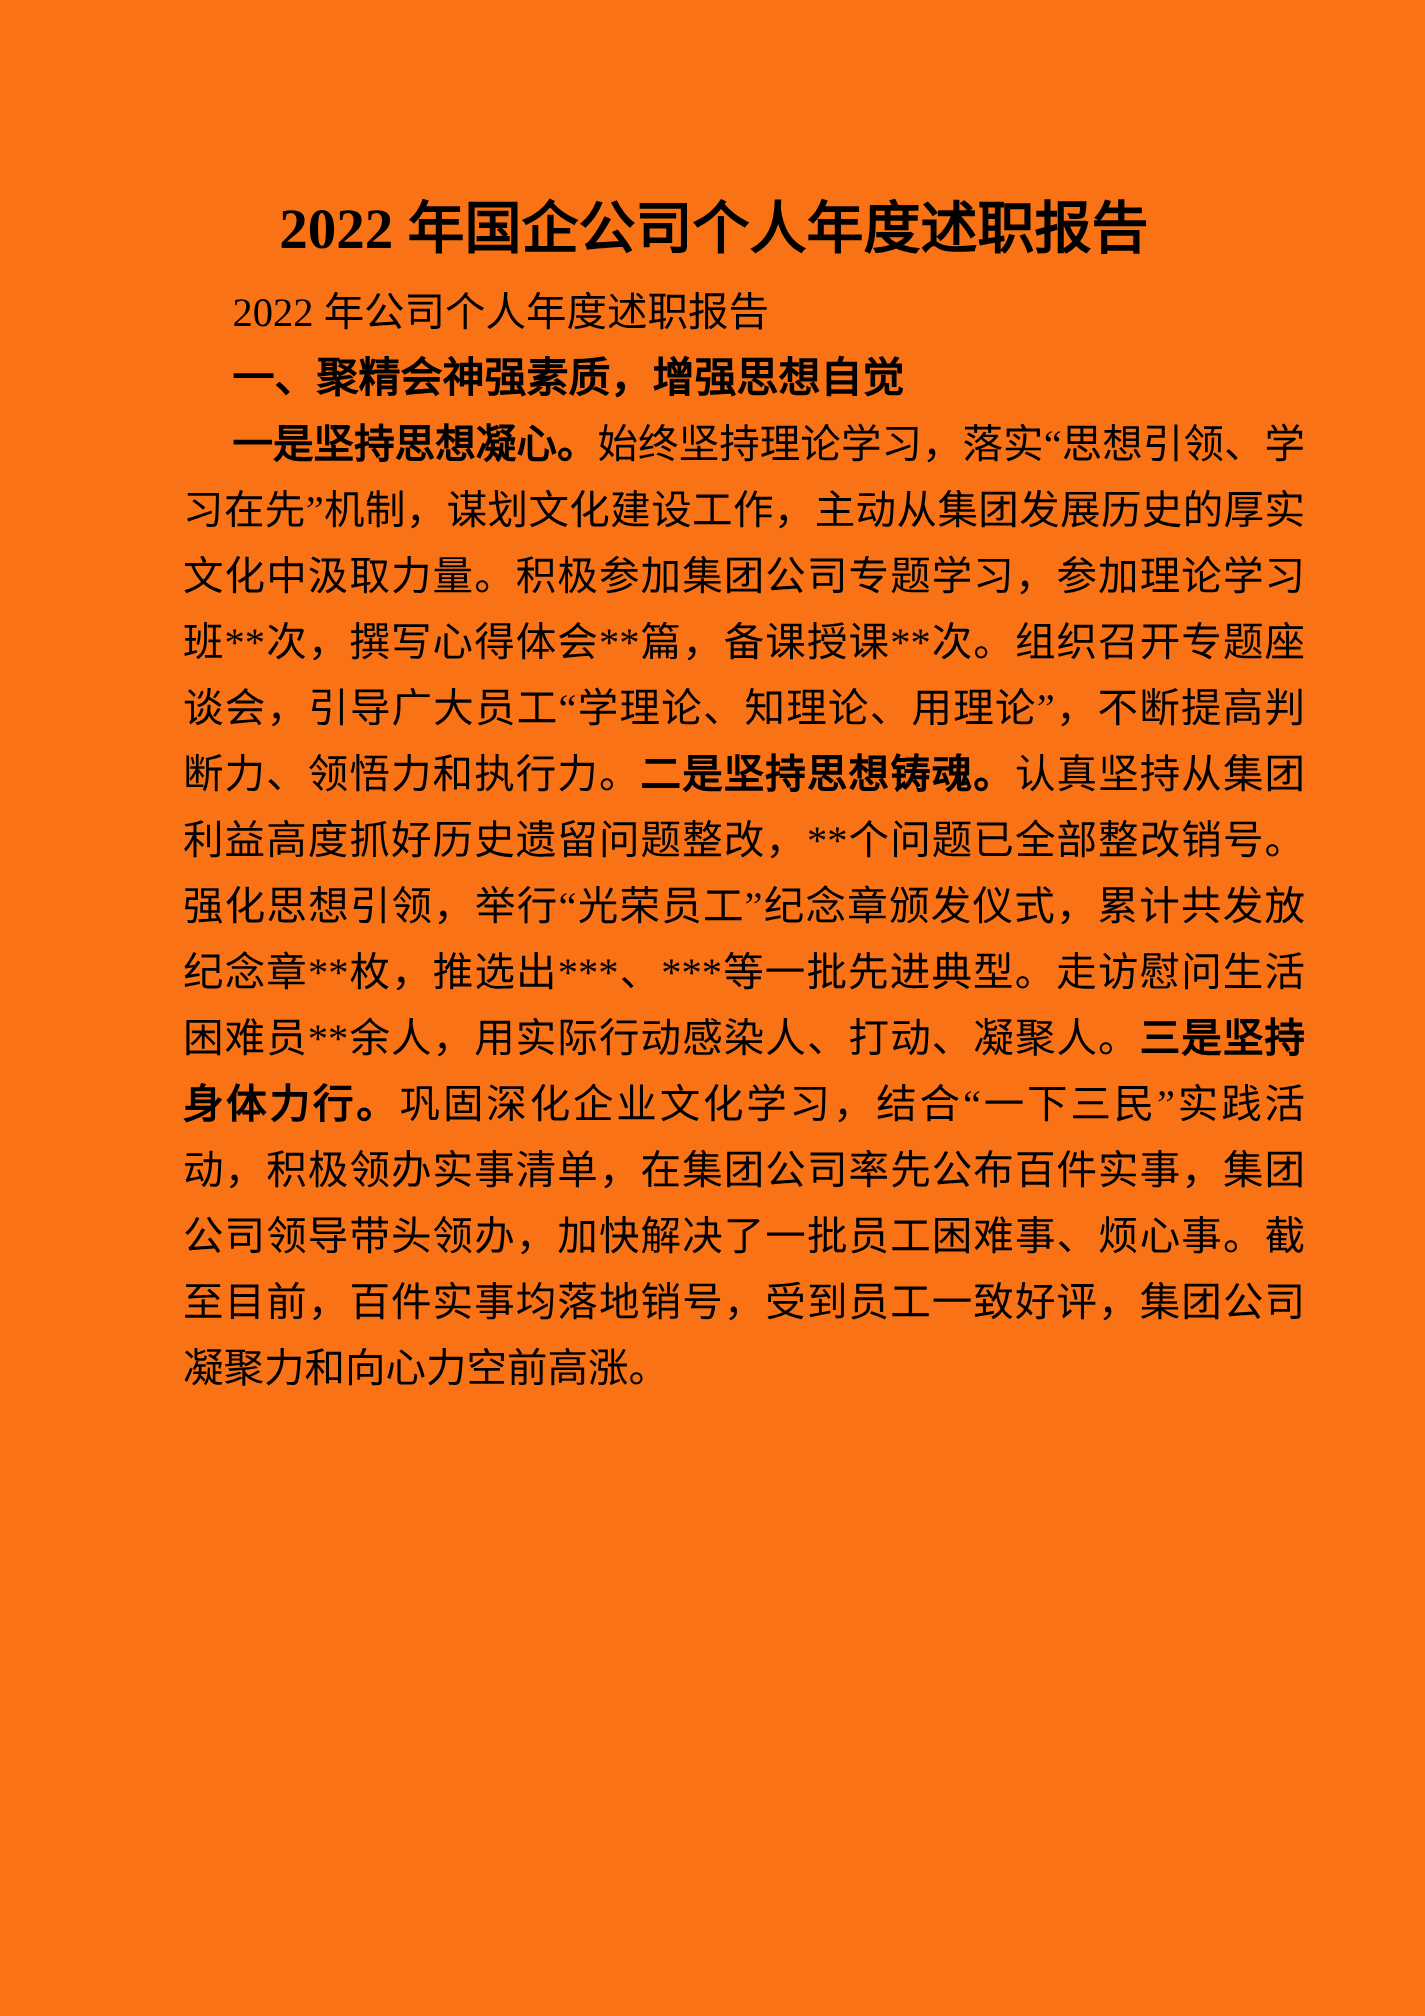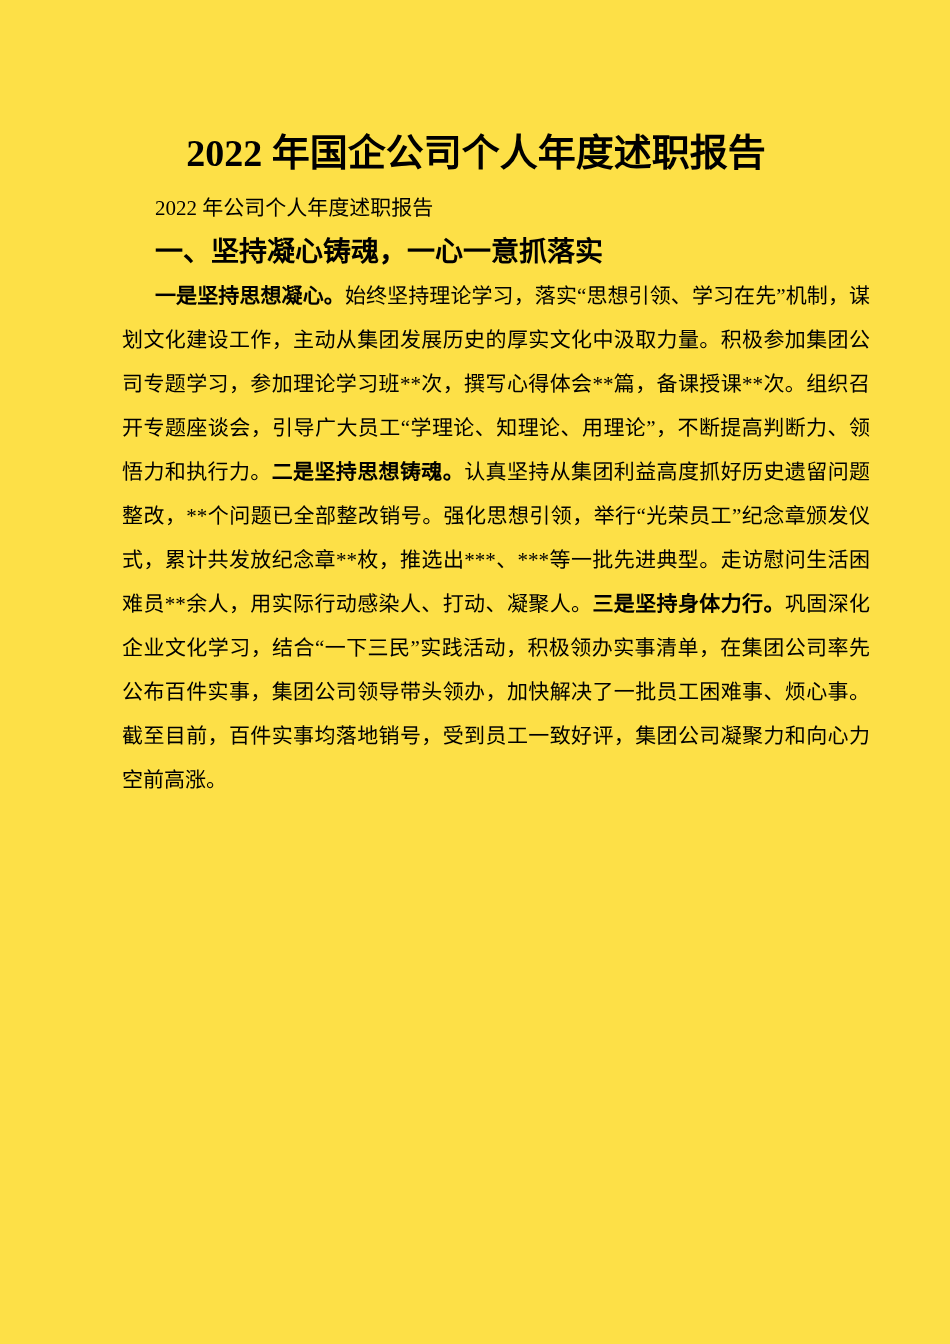--- a/index.html
+++ b/index.html
@@ -5,39 +5,39 @@
   html, body {
     margin: 0;
     padding: 0;
     background: #ffffff;
   }
   .page {
     position: relative;
     box-sizing: border-box;
     width: 950px;
     height: 1344px;
-    background: #fde047;
+    background: #f97316;
     color: #000000;
     padding: 124px 80px 0 122px;
     overflow: hidden;
     font-family: "Liberation Serif", "DejaVu Serif", serif;
   }
   .doc-title {
     margin: 0 0 4px 0;
     font-size: 38px;
     font-weight: bold;
     line-height: 58px;
     text-align: center;
     transform: translateX(-20px);
     white-space: nowrap;
     font-family: "Liberation Serif", "DejaVu Serif", serif;
   }
   .body-line, .body-para {
     margin: 0;
-    font-size: 21px;
+    font-size: 27px;
     line-height: 44px;
     text-indent: 33px;
     font-weight: normal;
   }
   .body-para {
     text-align: justify;
     text-justify: inter-character;
   }
   .section-heading {
     margin: 0;
@@ -55,17 +55,17 @@
 </head>
 <body>
 
 <div class="page">
 
   <h1 class="doc-title">2022 年国企公司个人年度述职报告</h1>
 
   <p class="body-line">2022 年公司个人年度述职报告</p>
 
 
-  <h2 class="section-heading">一、坚持凝心铸魂，一心一意抓落实</h2>
+  <h2 class="section-heading">一、聚精会神强素质，增强思想自觉</h2>
 
   <p class="body-para"><span class="lead-bold">一是坚持思想凝心。</span><span>始终坚持理论学习，落实“思想引领、学习在先”机制，谋划文化建设工作，主动从集团发展历史的厚实文化中汲取力量。积极参加集团公司专题学习，参加理论学习班**次，撰写心得体会**篇，备课授课**次。组织召开专题座谈会，引导广大员工“学理论、知理论、用理论”，不断提高判断力、领悟力和执行力。</span><span class="lead-bold">二是坚持思想铸魂。</span><span>认真坚持从集团利益高度抓好历史遗留问题整改，**个问题已全部整改销号。强化思想引领，举行“光荣员工”纪念章颁发仪式，累计共发放纪念章**枚，推选出***、***等一批先进典型。走访慰问生活困难员**余人，用实际行动感染人、打动、凝聚人。</span><span class="lead-bold">三是坚持身体力行。</span><span>巩固深化企业文化学习，结合“一下三民”实践活动，积极领办实事清单，在集团公司率先公布百件实事，集团公司领导带头领办，加快解决了一批员工困难事、烦心事。截至目前，百件实事均落地销号，受到员工一致好评，集团公司凝聚力和向心力空前高涨。</span></p>
 
 </div>
 
 </body></html>

